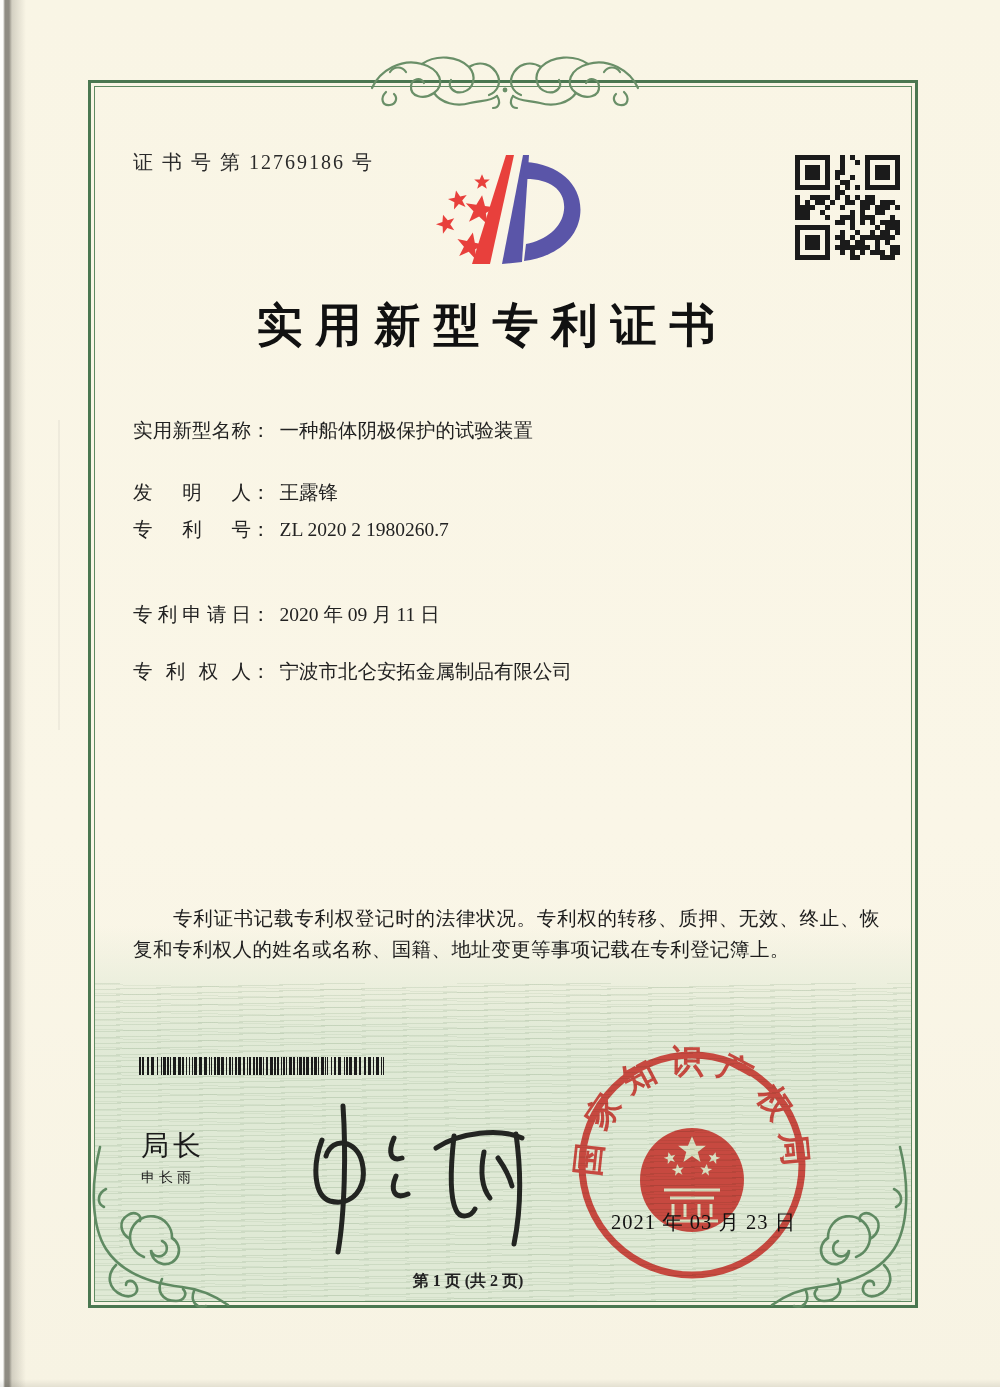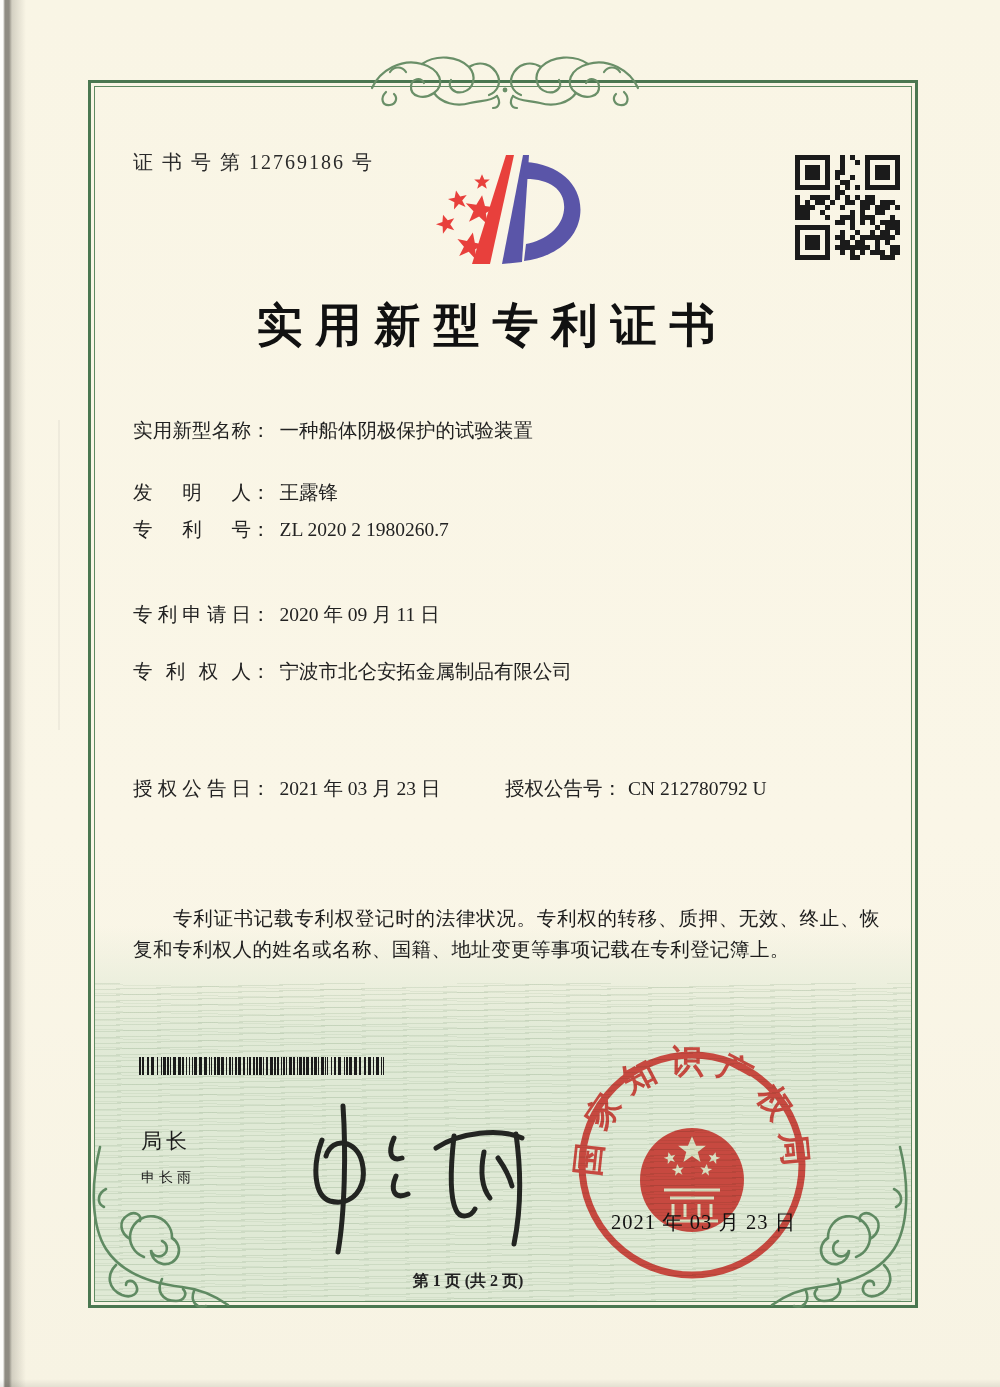--- a/index.html
+++ b/index.html
@@ -35,21 +35,21 @@
 
   .field-row{position:absolute;left:133px;font-size:19.5px;white-space:nowrap;color:#222;}
   .flabel{display:inline-block;width:118px;text-align:justify;text-align-last:justify;font-family:Liberation Serif, serif;}
   .fcolon{display:inline-block;margin-right:9px;}
   .pair2{position:absolute;left:372px;top:0;white-space:nowrap;}
   .pair2 .fcolon{margin-right:6px;}
 
   .para{position:absolute;left:133px;width:747px;font-size:19.5px;line-height:31px;
     text-align:justify;text-indent:40px;letter-spacing:.4px;color:#1d1d1d;}
 
-  .officer-title{position:absolute;left:141px;top:1127px;font-size:21px;letter-spacing:4px;
+  .officer-title{position:absolute;left:141px;top:1127px;font-size:28px;letter-spacing:4px;
     font-family:"Liberation Sans","DejaVu Sans",sans-serif;color:#1b1b1b;}
   .officer-name{position:absolute;left:141px;top:1169px;font-size:14px;letter-spacing:4px;
     font-family:"Liberation Sans","DejaVu Sans",sans-serif;color:#1b1b1b;}
 
   .seal-date{position:absolute;left:611px;top:1208px;font-size:20.5px;letter-spacing:1px;color:#111;z-index:6;}
   .page-info{position:absolute;left:88px;width:760px;top:1271px;text-align:center;font-size:16px;color:#222;font-weight:bold;}
   .footer-note{position:absolute;left:88px;width:760px;top:1330px;text-align:center;
     font-size:18px;letter-spacing:3px;color:#222;}
 
   .abs{position:absolute;}
@@ -278,26 +278,20 @@
   </div>
   <div class="field-row" style="top:516px;">
     <span class="flabel">专利号</span><span class="fcolon">：</span><span>ZL 2020 2 1980260.7</span>
   </div>
   <div class="field-row" style="top:601px;">
     <span class="flabel">专利申请日</span><span class="fcolon">：</span><span>2020 年 09 月 11 日</span>
   </div>
   <div class="field-row" style="top:658px;">
     <span class="flabel">专利权人</span><span class="fcolon">：</span><span>宁波市北仑安拓金属制品有限公司</span>
   </div>
-  <div class="field-row" style="top:775px;">
-    <span class="flabel">授权公告日</span><span class="fcolon">：</span><span>2021 年 03 月 23 日</span>
-    <span class="pair2">
-      <span>授权公告号</span><span class="fcolon">：</span><span>CN 212780792 U</span>
-    </span>
-  </div>
 
   <div class="para" style="top:903px;">专利证书记载专利权登记时的法律状况。专利权的转移、质押、无效、终止、恢复和专利权人的姓名或名称、国籍、地址变更等事项记载在专利登记簿上。</div>
 
   <svg id="barcode" class="abs" style="left:139px;top:1057px;" width="252" height="18" viewBox="0 0 252 18">
       <rect x="0" y="0" width="2" height="18" fill="#1b1b1b"></rect>
       <rect x="3" y="0" width="2" height="18" fill="#1b1b1b"></rect>
       <rect x="8" y="0" width="2" height="18" fill="#1b1b1b"></rect>
       <rect x="12" y="0" width="3" height="18" fill="#1b1b1b"></rect>
       <rect x="18" y="0" width="1" height="18" fill="#1b1b1b"></rect>
       <rect x="22" y="0" width="1" height="18" fill="#1b1b1b"></rect>

